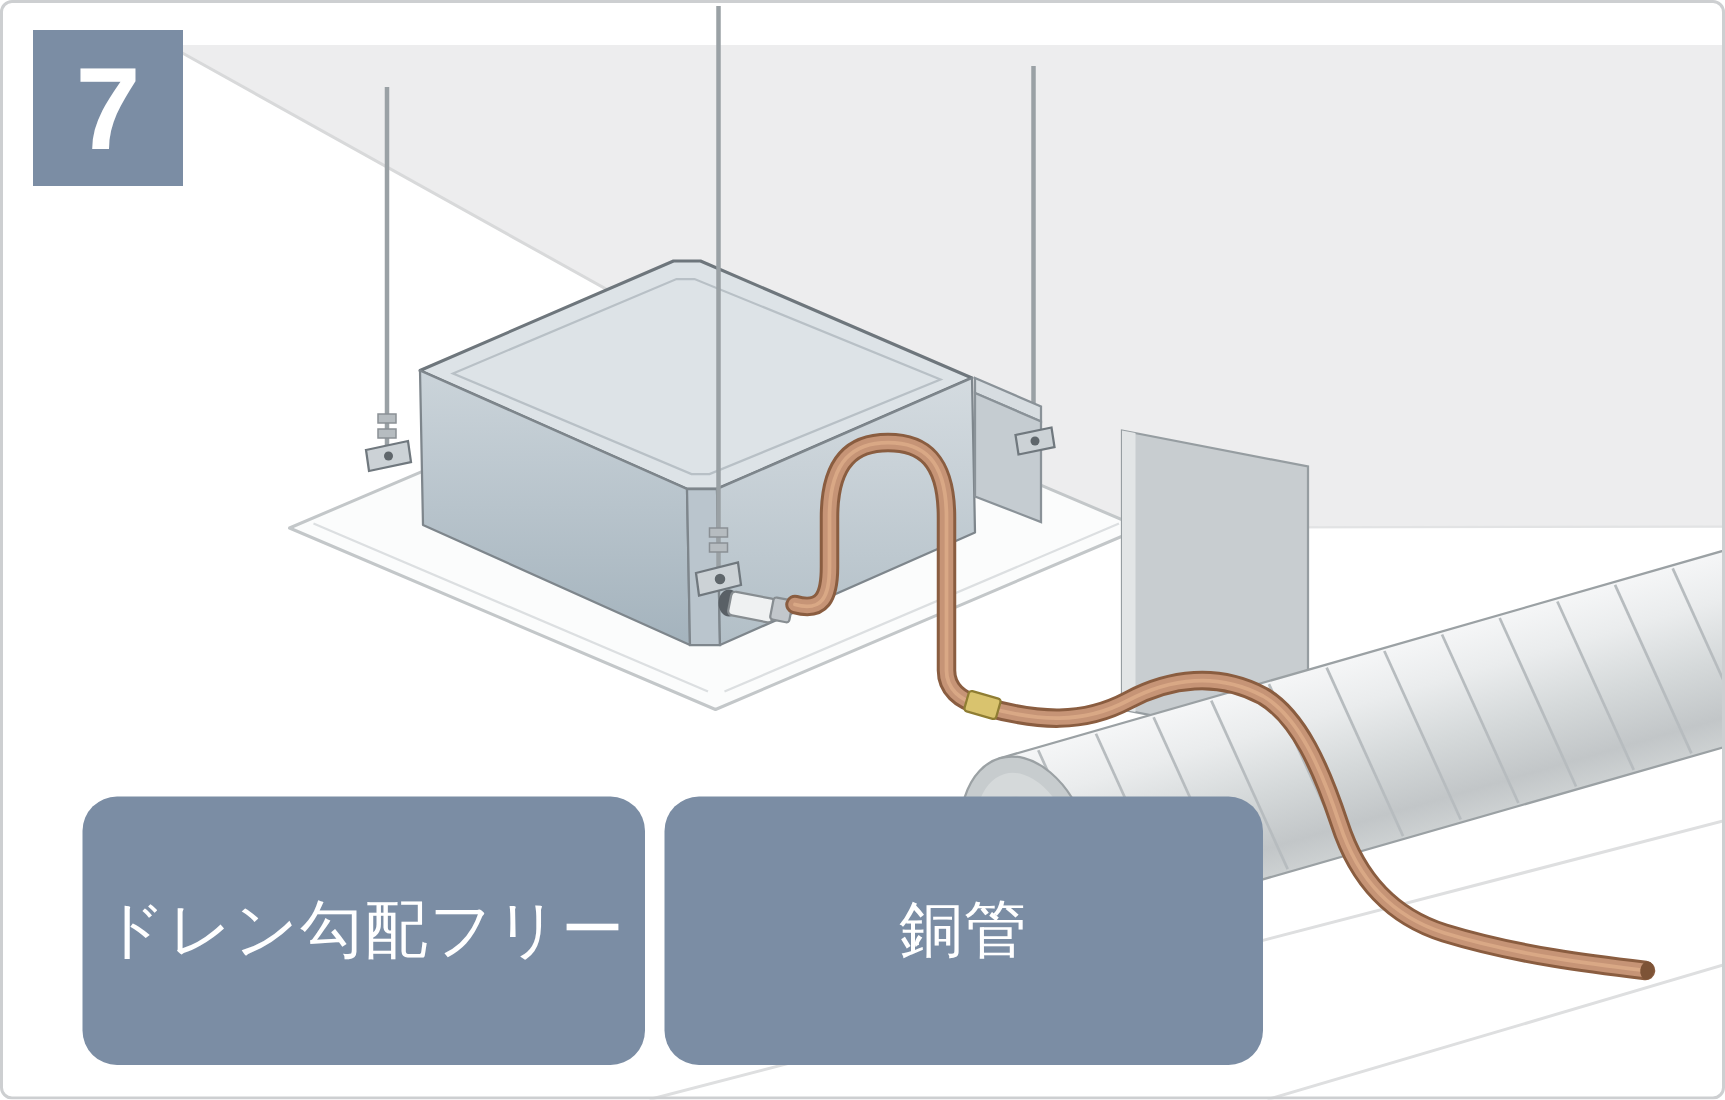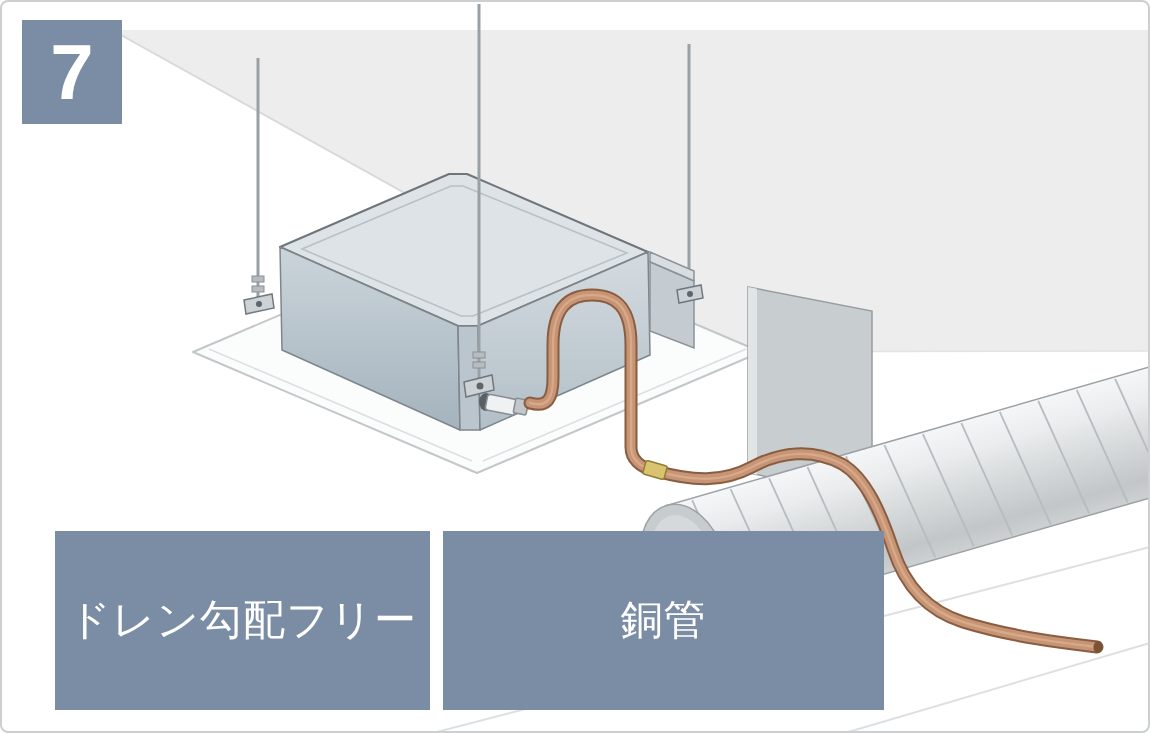--- a/index.html
+++ b/index.html
@@ -10,24 +10,24 @@
   .stage{position:absolute;inset:0}
   .stage svg{position:absolute;left:0;top:0}
   .badge{
     position:absolute;left:22px;top:20px;width:100px;height:104px;
     background:#7b8da4;color:#fff;font-size:78px;font-weight:bold;
     display:flex;align-items:center;justify-content:center;line-height:1;
   }
   .callout{
     position:absolute;top:531px;height:179px;background:#7b8da4;color:#fff;
     display:flex;flex-direction:column;align-items:center;justify-content:center;
-    text-align:center;font-size:42px;line-height:1.62;letter-spacing:1px;
+    text-align:center;font-size:42px;line-height:1.62;letter-spacing:1px;border-radius:23px;
   }
   .callout.left{left:55px;width:375px}
-  .callout.right{left:443px;width:441px}
+  .callout.right{left:443px;width:399px}
   .frame{
     position:absolute;inset:0;border:2px solid #cdcfd1;border-radius:8px;
     pointer-events:none;box-sizing:border-box;
   }
 </style>
 </head>
 <body>
 
 <div class="stage">
 

